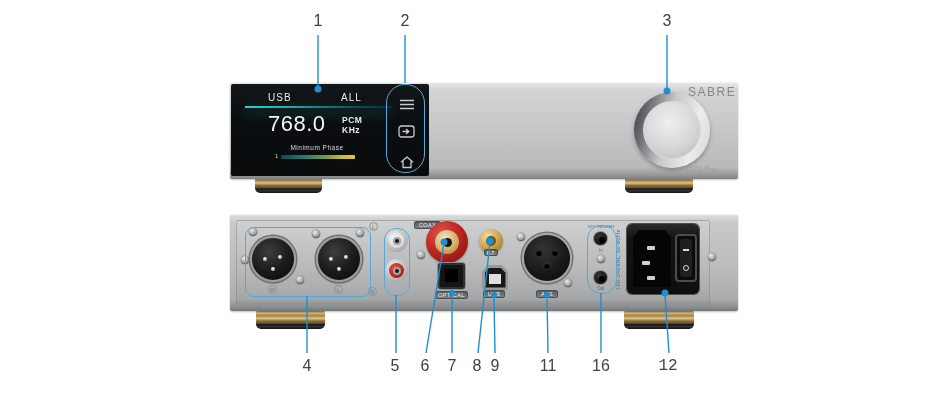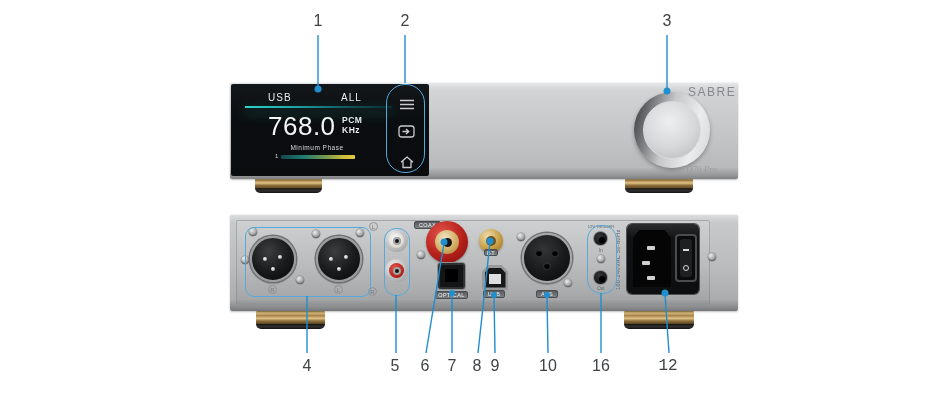--- a/index.html
+++ b/index.html
@@ -16,21 +16,21 @@
            background:linear-gradient(180deg,#e6e7e8 0%,#d2d4d5 7%,#c6c8c9 45%,#b7b9ba 88%,#909293 97%,#7c7e7f 100%);
            border-top:1px solid #f2f3f4;box-shadow:0 1px 2px rgba(0,0,0,0.25);}
   .chassis-back{background:linear-gradient(180deg,#dcdddd 0%,#c7c9ca 8%,#b9bbbc 55%,#aaacad 88%,#868889 97%,#737576 100%);}
   .foot{position:absolute;border-radius:3px 3px 5px 5px;
         background:linear-gradient(180deg,#8a6c3a 0%,#d7b87a 16%,#a5824a 30%,#e2c486 44%,#8a6c3a 58%,#6b5329 70%,#1c1a17 76%,#303030 88%,#101010 100%);}
   
   .glass{position:absolute;background:linear-gradient(180deg,#14171a 0%,#0b0e10 40%,#0a0c0e 100%);border-radius:2px;}
   .scr-small{position:absolute;color:#e9ebec;font-size:10px;letter-spacing:1px;}
   .scr-sep{position:absolute;height:2px;background:linear-gradient(90deg,#2bd3c9 0%,#1ea4a3 35%,#11565c 70%,#0a2d33 100%);
            box-shadow:0 5px 12px 1px rgba(35,190,180,0.28);}
-  .scr-rate{position:absolute;color:#f3f5f6;font-size:26px;font-weight:500;letter-spacing:0.5px;}
+  .scr-rate{position:absolute;color:#f3f5f6;font-size:22px;font-weight:500;letter-spacing:0.5px;}
   .scr-fmt{position:absolute;color:#e9ebec;font-size:8.5px;font-weight:bold;letter-spacing:0.5px;}
   .scr-filter{position:absolute;color:#d9dbdc;font-size:6.5px;letter-spacing:0.5px;width:120px;text-align:center;}
   .scr-vnum{position:absolute;color:#cfd1d2;font-size:6px;}
   .scr-vbar{position:absolute;height:3.5px;border-radius:1px;
             background:linear-gradient(90deg,#12484f 0%,#1e7a70 30%,#7c9a4d 62%,#cdbc3c 85%,#e3ca3e 100%);}
   .ticon{position:absolute;}
   
   .xlr-m{position:absolute;width:46px;height:46px;border-radius:50%;box-sizing:border-box;
          background:radial-gradient(circle at 40% 32%,#3c3e40 0%,#1a1c1d 50%,#060707 100%);
          border:2px solid #9b9d9f;box-shadow:0 0 0 1.5px #6f7173,0 1px 2px rgba(0,0,0,0.4);}
@@ -230,21 +230,21 @@
 
   <div class="callout-num" style="left:318px;top:12px;">1</div>
   <div class="callout-num" style="left:405px;top:12px;">2</div>
   <div class="callout-num" style="left:667px;top:12px;">3</div>
   <div class="callout-num" style="left:307px;top:357px;">4</div>
   <div class="callout-num" style="left:395px;top:357px;">5</div>
   <div class="callout-num" style="left:425px;top:357px;">6</div>
   <div class="callout-num" style="left:452px;top:357px;">7</div>
   <div class="callout-num" style="left:477px;top:357px;">8</div>
   <div class="callout-num" style="left:495px;top:357px;">9</div>
-  <div class="callout-num" style="left:548px;top:357px;">10</div>
+  <div class="callout-num" style="left:548px;top:357px;">11</div>
   <div class="callout-num" style="left:601px;top:357px;">16</div>
   <div class="callout-num" style="left:668px;top:357px;font-family:Liberation Mono, monospace;">12</div>
 
   <svg class="svg-lines" width="947" height="400" viewBox="0 0 947 400">
     <g stroke="#1f8fd0" stroke-width="1.4" fill="none">
       <line x1="318" y1="35" x2="318" y2="87"></line>
       <line x1="405" y1="35" x2="405" y2="83"></line>
       <line x1="667" y1="35" x2="667" y2="90"></line>
       <line x1="307" y1="296" x2="307" y2="353"></line>
       <line x1="396" y1="295" x2="396" y2="353"></line>

